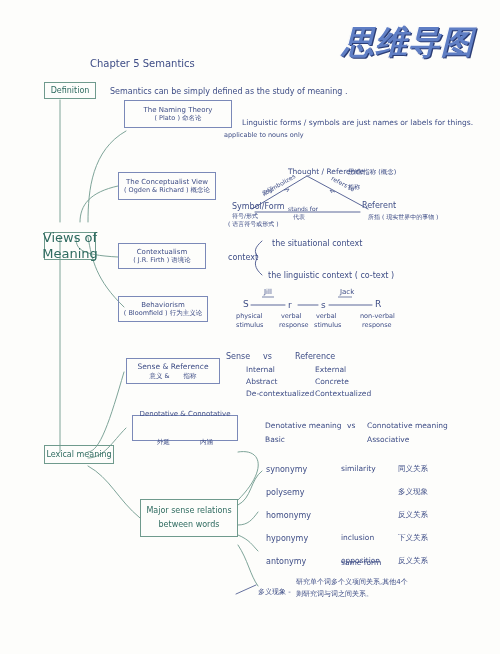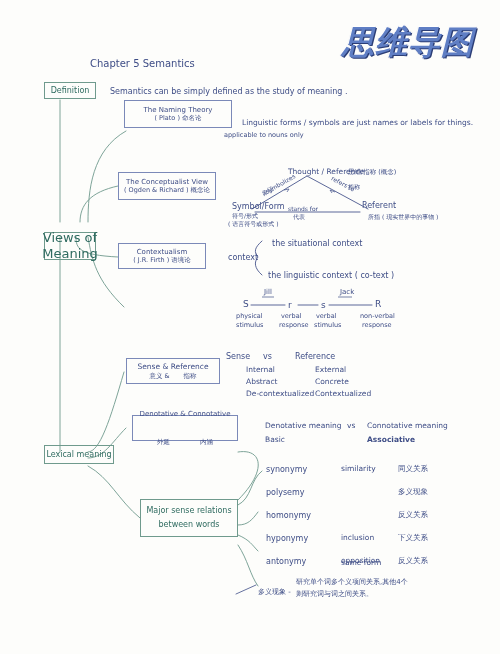--- a/index.html
+++ b/index.html
@@ -180,20 +180,24 @@
   </div>
 
   <div class="box blue" style="left:118px;top:172px;width:98px;height:28px;font-size:7px;">
     <span class="l1">The Conceptualist View</span>
     <span class="l2 cnsm">( Ogden &amp; Richard ) 概念论</span>
   </div>
   <div class="t sz8" style="left:228px;top:253px;">context</div>
   <div class="t sz8" style="left:272px;top:239px;">the situational context</div>
   <div class="t sz8" style="left:268px;top:271px;">the linguistic  context ( co-text )</div>
 
+  <div class="box blue" style="left:118px;top:296px;width:90px;height:26px;font-size:7px;">
+    <span class="l1">Behaviorism</span>
+    <span class="l2 cnsm">( Bloomfield ) 行为主义论</span>
+  </div>
 
   <div class="t sz7" style="left:264px;top:288px;">Jill</div>
   <div class="t sz7" style="left:340px;top:288px;">Jack</div>
 
   <div class="t sz9" style="left:243px;top:299px;">S</div>
   <div class="t sz9" style="left:288px;top:300px;">r</div>
   <div class="t sz9" style="left:321px;top:300px;">s</div>
   <div class="t sz9" style="left:375px;top:299px;">R</div>
 
   <div class="t sz65" style="left:236px;top:313px;">physical</div>
@@ -234,21 +238,21 @@
     <span class="l1">Denotative &amp; Connotative</span>
     <span class="l2 cnsm" style="display:flex;gap:30px;">
       <span>外延</span>
       <span>内涵</span>
     </span>
   </div>
   <div class="t sz75" style="left:245px;top:422px;">Denotative meaning</div>
   <div class="t sz75" style="left:327px;top:422px;">vs</div>
   <div class="t sz75" style="left:347px;top:422px;">Connotative meaning</div>
   <div class="t sz75" style="left:245px;top:436px;">Basic</div>
-  <div class="t sz75" style="left:347px;top:436px;font-weight:bold;">Associative</div>
+  <div class="t sz75" style="left:347px;top:436px;">Associative</div>
 
   <div class="box" style="left:140px;top:499px;width:98px;height:38px;font-size:8px;">
     <span class="l1" style="margin-bottom:4px;">Major sense relations</span>
     <span class="l2">between words</span>
   </div>
 
   <div>
     <div class="t sz8" style="left:266px;top:465px;">synonymy</div>
     <div class="t sz75" style="left:321px;top:465px;">similarity</div>
     <div class="t sz75" style="left:378px;top:465px;">同义关系</div>

